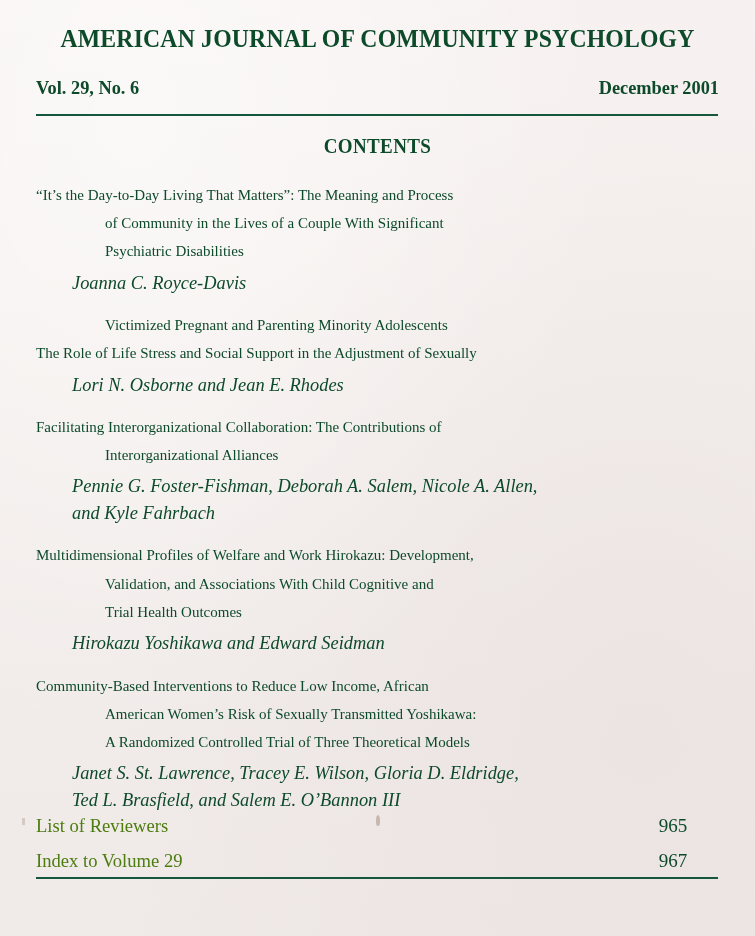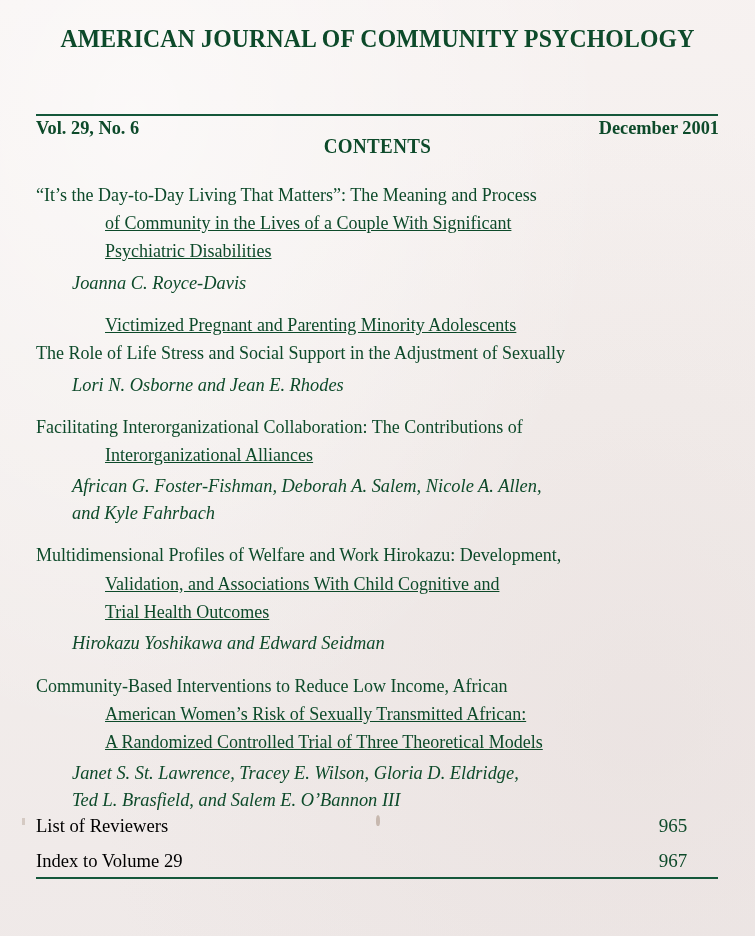--- a/index.html
+++ b/index.html
@@ -54,21 +54,20 @@
   }
 
   .issueline {
     position: absolute;
     left: 36px;
     top: 77px;
     width: 683px;
     display: flex;
     justify-content: space-between;
     align-items: center;
-    margin-top: 40px;
   }
   .issue-vol, .issue-date {
     font-weight: bold;
     font-size: 19.5px;
     transform: scaleX(0.94);
     white-space: nowrap;
     color: #0d4a2a;
   }
   .issue-vol { transform-origin: left center; }
   .issue-date { transform-origin: right center; }
@@ -103,27 +102,27 @@
     top: 181px;
     width: 755px;
   }
   .entry {
     position: relative;
     margin-bottom: 15px;
   }
   .title-block { position: relative; }
   .line {
     position: relative;
-    font-size: 18px;
+    font-size: 15px;
     line-height: 28.2px;
     white-space: nowrap;
     color: #0d4a2a;
   }
   .line.lvl0 { padding-left: 36px; }
-  .line.lvl1 { padding-left: 105px; text-decoration: underline; }
+  .line.lvl1 { padding-left: 105px; }
 
   .authors {
     margin-top: 4px;
   }
   .author-line {
     padding-left: 72px;
     font-style: italic;
     font-size: 18.4px;
     line-height: 26.5px;
     white-space: nowrap;
@@ -141,21 +140,21 @@
     position: relative;
     height: 35px;
   }
   .back-label {
     position: absolute;
     left: 36px;
     top: 0;
     font-size: 18.6px;
     line-height: 26px;
     white-space: nowrap;
-    color: #000000;
+    color: #4d7c0f;
   }
   .back-page {
     position: absolute;
     right: 37px;
     width: 90px;
     top: 0;
     text-align: center;
     font-size: 19px;
     line-height: 26px;
     color: #0d4a2a;
@@ -223,38 +222,38 @@
         <div class="authors">
           <div class="author-line">Lori N. Osborne and Jean E. Rhodes</div>
         </div>
       </div>
       <div class="entry">
         <div class="title-block">
           <div class="line lvl0">Facilitating Interorganizational Collaboration: The Contributions of</div>
           <div class="line lvl1">Interorganizational Alliances</div>
         </div>
         <div class="authors">
-          <div class="author-line">African G. Foster-Fishman, Deborah A. Salem, Nicole A. Allen,</div>
+          <div class="author-line">Pennie G. Foster-Fishman, Deborah A. Salem, Nicole A. Allen,</div>
           <div class="author-line">and Kyle Fahrbach</div>
         </div>
       </div>
       <div class="entry">
         <div class="title-block">
           <div class="line lvl0">Multidimensional Profiles of Welfare and Work Hirokazu: Development,</div>
           <div class="line lvl1">Validation, and Associations With Child Cognitive and</div>
           <div class="line lvl1">Trial Health Outcomes</div>
         </div>
         <div class="authors">
           <div class="author-line">Hirokazu Yoshikawa and Edward Seidman</div>
         </div>
       </div>
       <div class="entry">
         <div class="title-block">
           <div class="line lvl0">Community-Based Interventions to Reduce Low Income, African</div>
-          <div class="line lvl1">American Women’s Risk of Sexually Transmitted African:</div>
+          <div class="line lvl1">American Women’s Risk of Sexually Transmitted Yoshikawa:</div>
           <div class="line lvl1">A Randomized Controlled Trial of Three Theoretical Models</div>
         </div>
         <div class="authors">
           <div class="author-line">Janet S. St. Lawrence, Tracey E. Wilson, Gloria D. Eldridge,</div>
           <div class="author-line">Ted L. Brasfield, and Salem E. O’Bannon III</div>
         </div>
       </div>
     </div>
 
   <div class="backmatter" id="backmatter-root">

